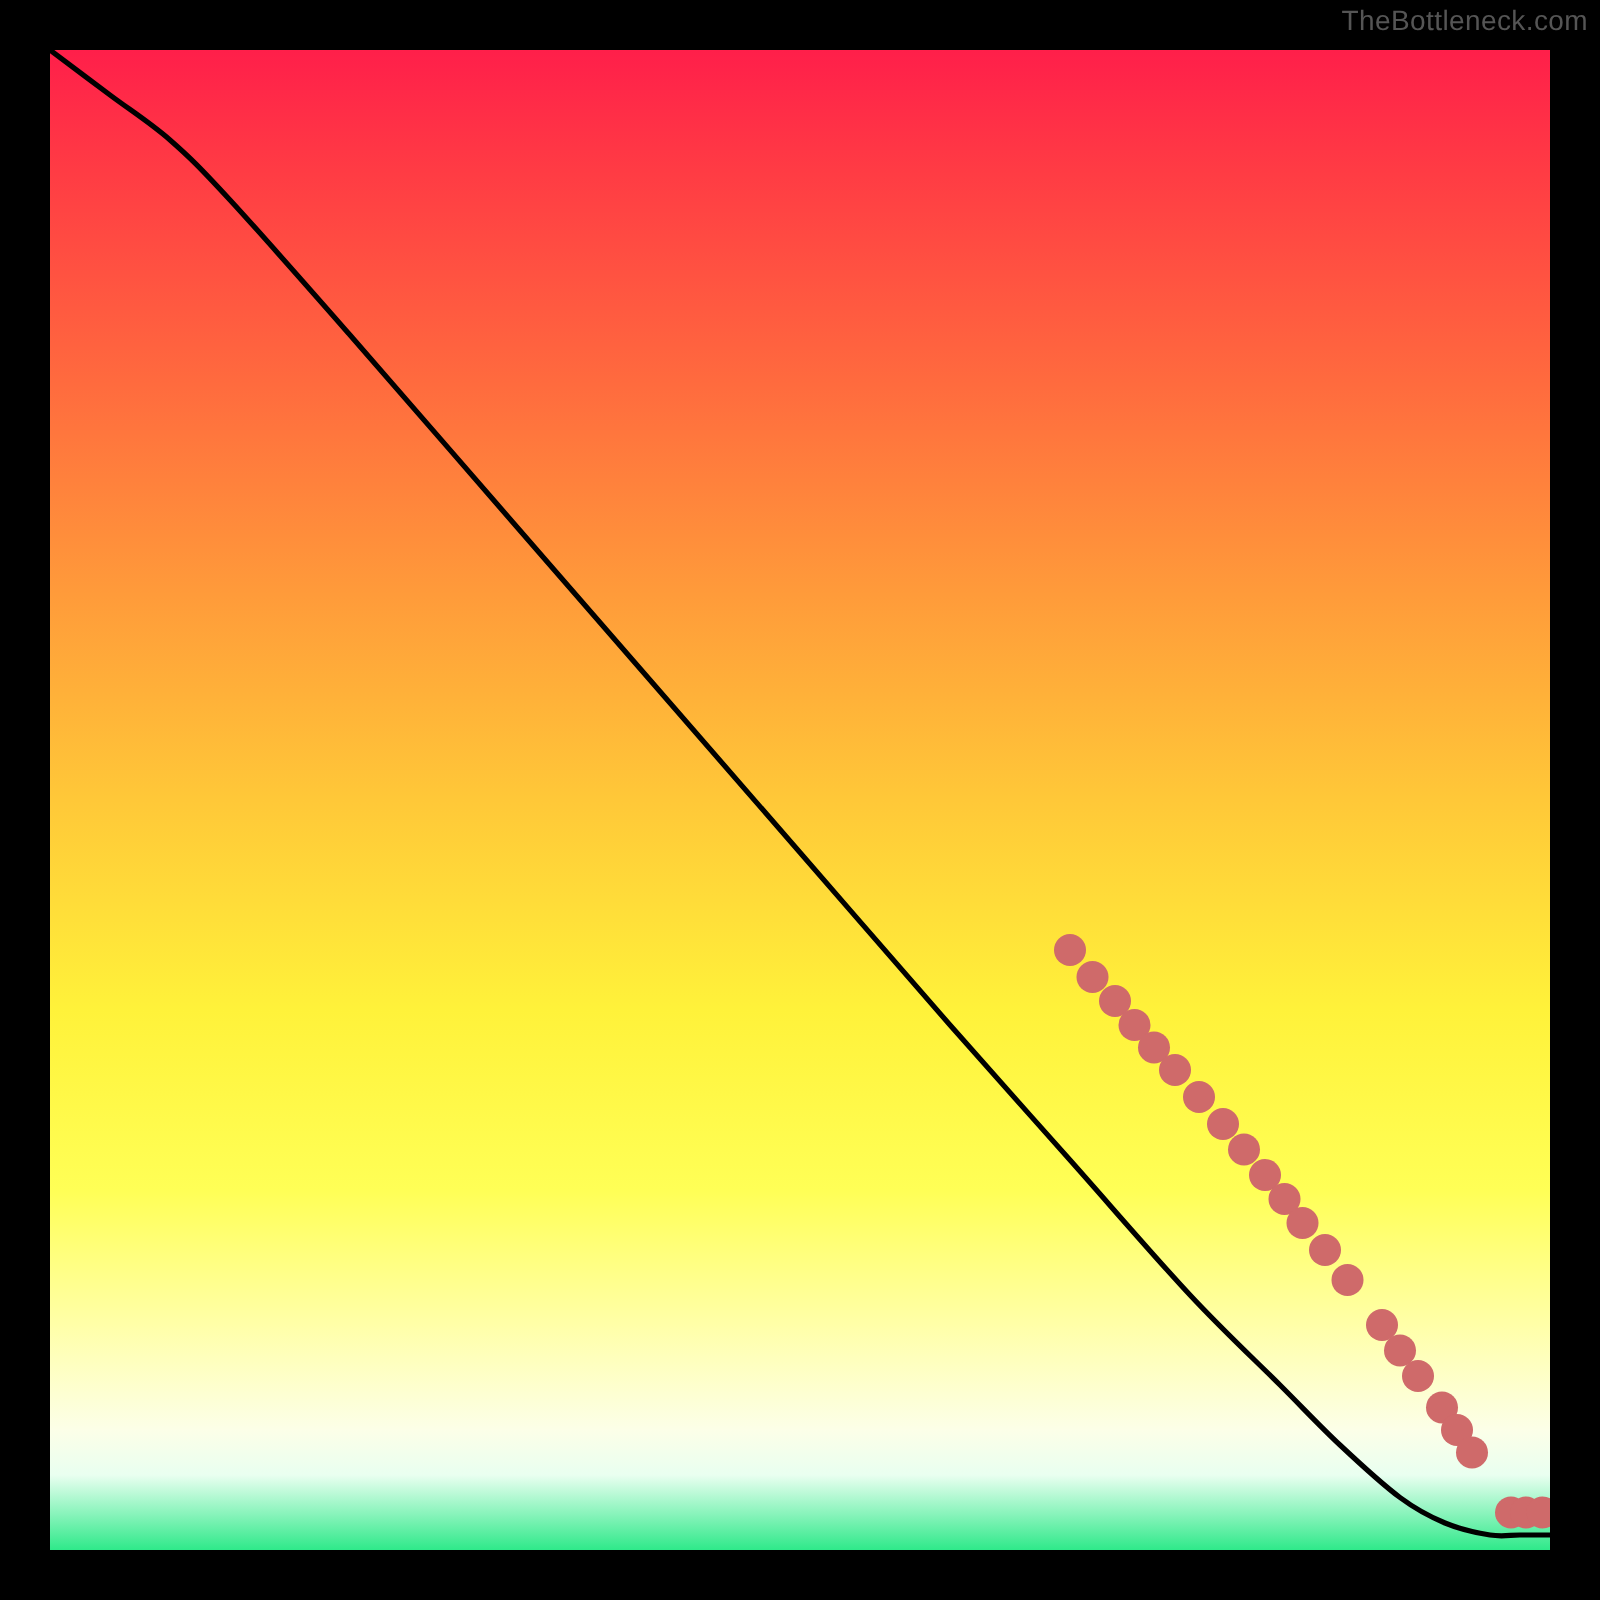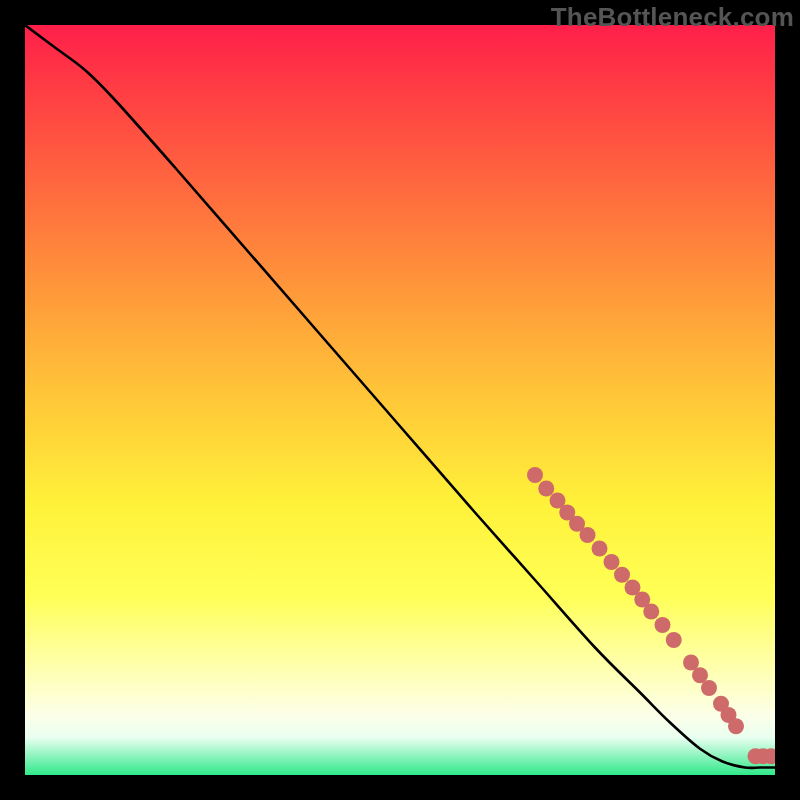--- a/index.html
+++ b/index.html
@@ -14,22 +14,22 @@
     position: relative;
     width: 800px;
     height: 800px;
     background: #000;
   }
   .watermark {
     position: absolute;
     top: 2px;
     right: 6px;
     color: #555;
-    font-size: 26px;
-    font-weight: bold;
+    font-size: 14px;
+    font-weight: normal;
     letter-spacing: 0.2px;
     z-index: 10;
   }
   .plot {
     position: absolute;
     left: 25px;
     top: 25px;
     width: 750px;
     height: 750px;
   }

